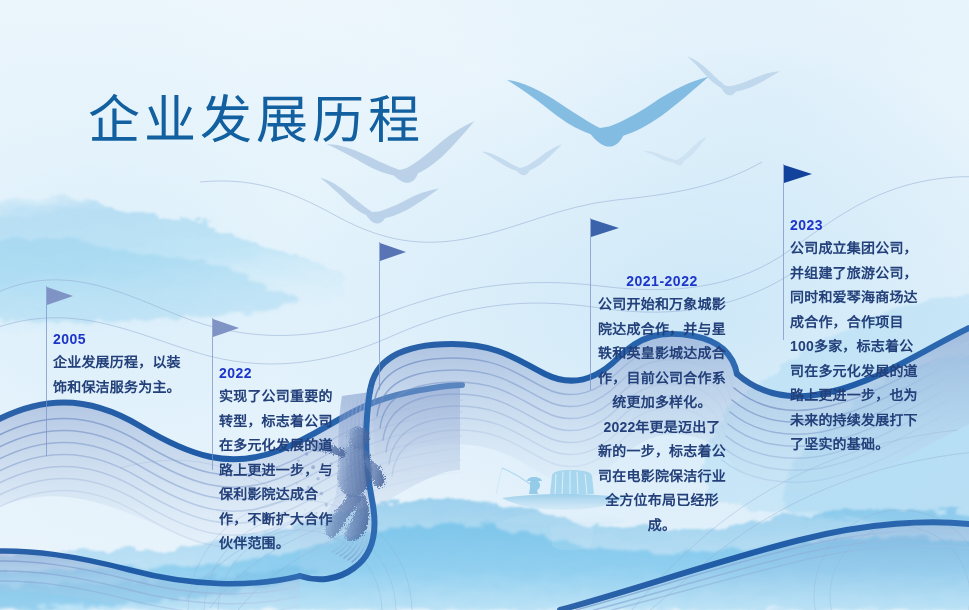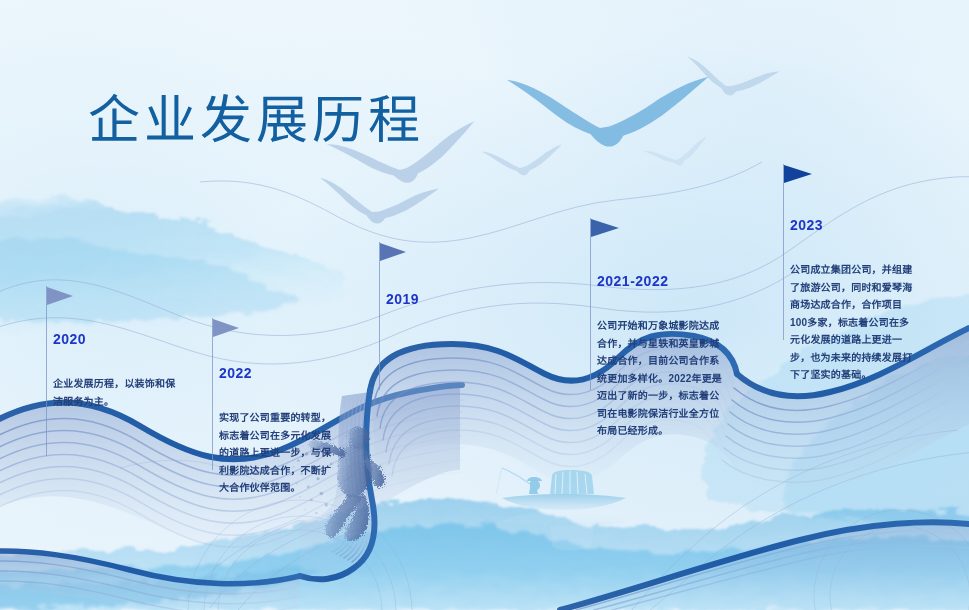--- a/index.html
+++ b/index.html
@@ -23,21 +23,21 @@
     margin-top:36px;
   }
 
   
   .milestone{position:absolute;}
   .ms-year{
     font-size:14px;font-weight:700;color:#1d35c8;letter-spacing:.5px;
     white-space:nowrap;line-height:1;margin-top:36px;
   }
   .ms-body{
-    margin-top:29px;font-size:10px;line-height:1.75;color:#23407a;
+    margin-top:4px;font-size:14px;line-height:1.75;color:#23407a;
     font-weight:700;letter-spacing:.2px;
   }
   .flagpole{position:absolute;width:1px;background:#7b93c9;opacity:.75;}
   .flag{position:absolute;width:0;height:0;
         border-top:9px solid transparent;border-bottom:9px solid transparent;}
 
   
   svg{display:block;}
 </style>
 </head>
@@ -449,40 +449,39 @@
         <path d="M 2,30 C 16,38 40,42 64,42 C 88,42 110,38 126,30
                  C 112,28 90,26 64,26 C 38,26 14,28 2,30 Z" fill="url(#reflg)"></path>
         <path d="M 52,8 C 52,4 58,2 70,2 C 84,2 92,4 92,8 L 94,26 L 50,26 Z" fill="#c6e5f6" opacity=".45"></path>
       </g>
     </g>
   </svg>
 
   <div id="title">企业发展历程</div>
 
   <div class="milestone" style="left:53px;top:296px;width:128px;">
-    <div class="ms-year">2020</div>
+    <div class="ms-year">2005</div>
     <div class="ms-body">企业发展历程，以装饰和保洁服务为主。</div>
   </div>
   <div class="flagpole" style="left:46px;top:286px;height:170px;"></div>
   <div class="flag" style="left:47px;top:287px;border-left:26px solid #7f93c4;"></div>
 
   <div class="milestone" style="left:219px;top:330px;width:122px;">
     <div class="ms-year">2022</div>
     <div class="ms-body">实现了公司重要的转型，标志着公司在多元化发展的道路上更进一步，与保利影院达成合作，不断扩大合作伙伴范围。</div>
   </div>
   <div class="flagpole" style="left:212px;top:318px;height:152px;"></div>
   <div class="flag" style="left:213px;top:319px;border-left:26px solid #7f93c4;"></div>
 
   <div class="milestone" style="left:386px;top:256px;width:150px;">
-    <div class="ms-year">2019</div>
   </div>
   <div class="flagpole" style="left:379px;top:242px;height:148px;"></div>
   <div class="flag" style="left:380px;top:243px;border-left:26px solid #5874b5;"></div>
 
-  <div class="milestone" style="left:597px;top:238px;width:130px;">
+  <div class="milestone" style="left:597px;top:238px;width:130px;text-align:center;">
     <div class="ms-year">2021-2022</div>
     <div class="ms-body">公司开始和万象城影院达成合作，并与星轶和英皇影城达成合作，目前公司合作系统更加多样化。2022年更是迈出了新的一步，标志着公司在电影院保洁行业全方位布局已经形成。</div>
   </div>
   <div class="flagpole" style="left:590px;top:218px;height:172px;"></div>
   <div class="flag" style="left:591px;top:219px;border-left:28px solid #3a63ab;"></div>
 
   <div class="milestone" style="left:790px;top:182px;width:128px;">
     <div class="ms-year">2023</div>
     <div class="ms-body">公司成立集团公司，并组建了旅游公司，同时和爱琴海商场达成合作，合作项目100多家，标志着公司在多元化发展的道路上更进一步，也为未来的持续发展打下了坚实的基础。</div>
   </div>

